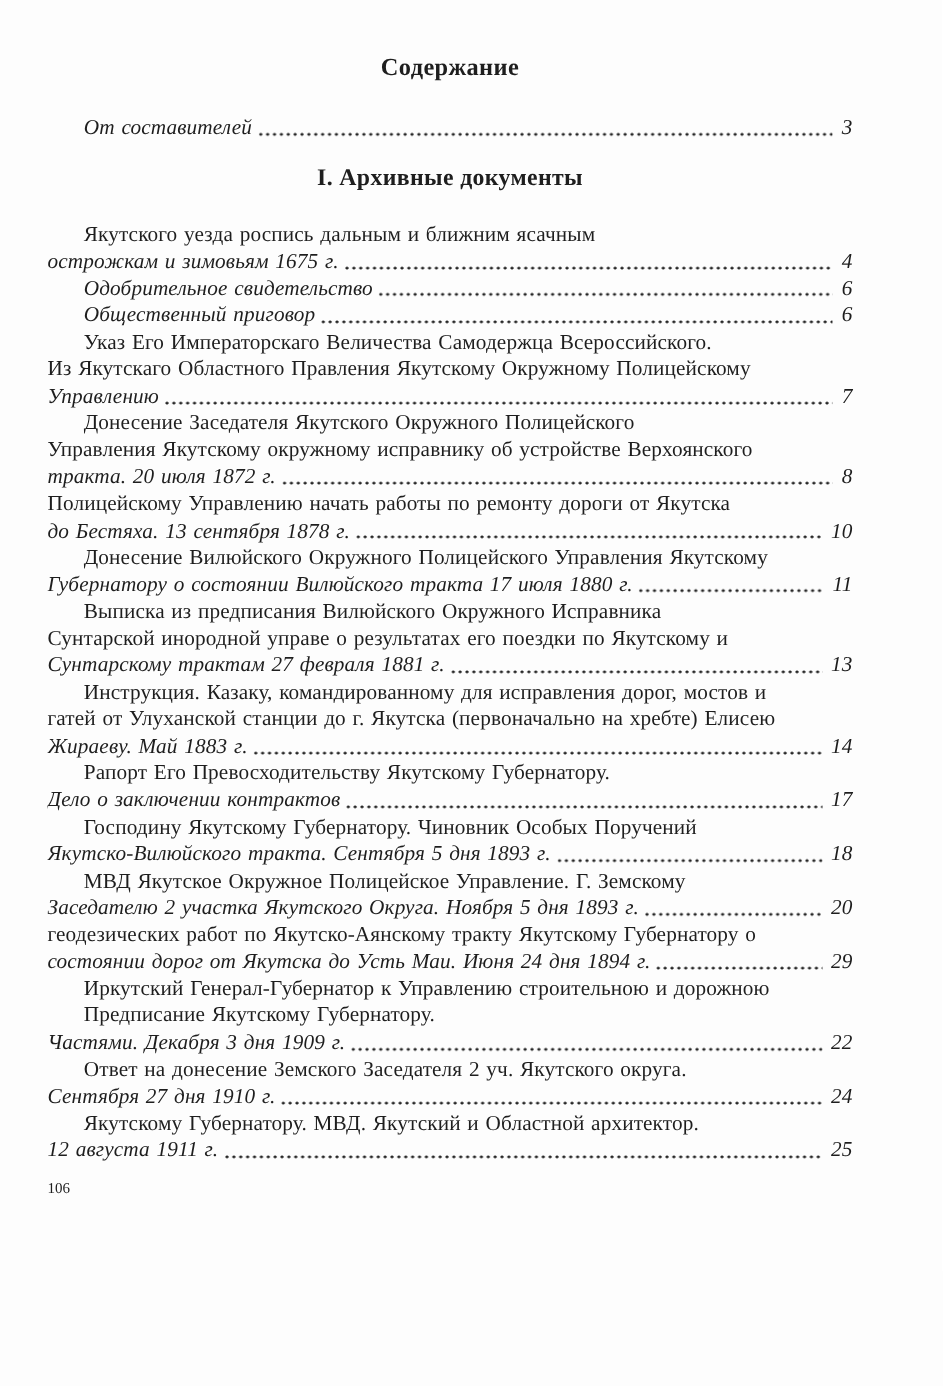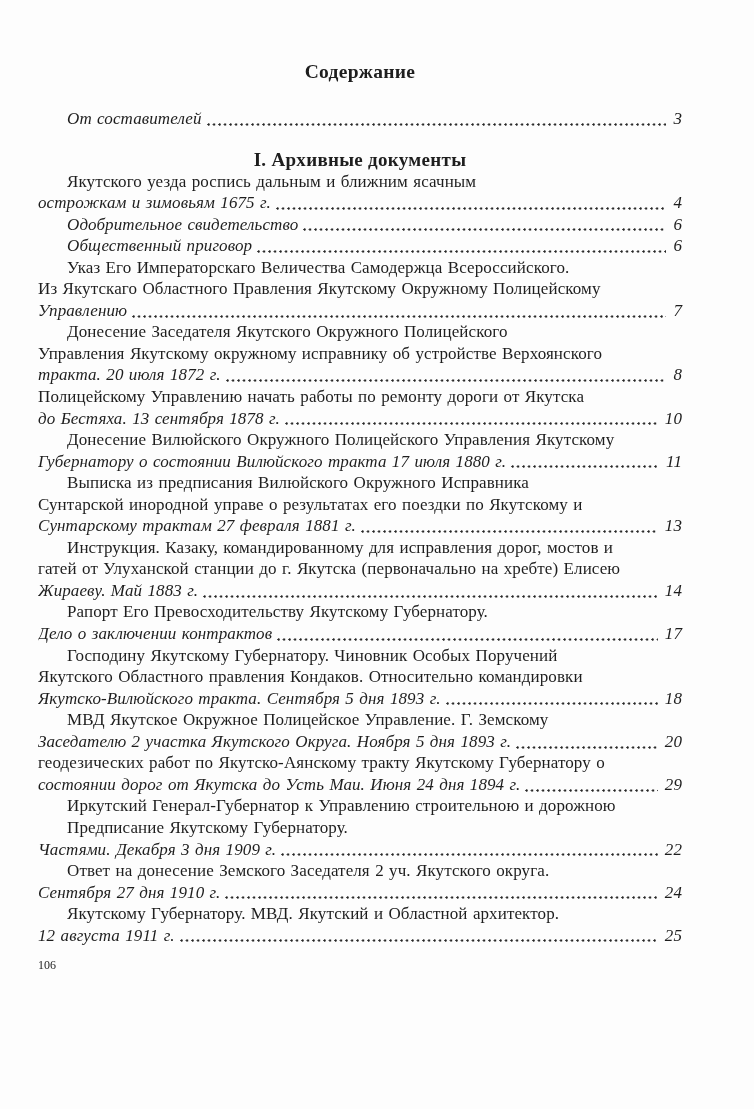--- a/index.html
+++ b/index.html
@@ -6,21 +6,21 @@
     margin: 0;
     padding: 0;
     background: #ffffff;
   }
   .page {
     position: relative;
     width: 754px;
     height: 1109px;
     box-sizing: border-box;
     background: #fdfdfd;
-    padding: 61px 72px 0 38px;
+    padding: 44px 72px 0 38px;
     font-family: "Liberation Serif", "DejaVu Serif", serif;
     color: #1e1e1e;
     overflow: hidden;
   }
   .title {
     margin: 0;
     text-align: center;
     font-size: 19.5px;
     line-height: 22px;
     font-weight: 700;
@@ -31,20 +31,21 @@
   }
   .section-heading {
     margin: 19px 0 0 0;
     text-align: center;
     font-size: 19px;
     line-height: 22px;
     font-weight: 700;
     letter-spacing: 0.3px;
   }
   .main-toc {
+    margin-top: 23px;
   }
   .toc-entry { margin: 0; }
   .toc-line {
     font-size: 17px;
     line-height: 21.55px;
     word-spacing: 1px;
     letter-spacing: 0.1px;
   }
   .toc-line.indent { padding-left: 29px; }
   .toc-line.has-page { display: flex; font-style: italic; }
@@ -165,21 +166,20 @@
       <div class="toc-entry">
         <div class="toc-line indent"><span class="line-text">Рапорт Его Превосходительству Якутскому Губернатору.</span></div>
         <div class="toc-line has-page">
           <span class="line-text">Дело о заключении контрактов</span>
           <span class="leader"></span>
           <span class="pagenum">17</span>
         </div>
       </div>
       <div class="toc-entry">
         <div class="toc-line indent"><span class="line-text">Господину Якутскому Губернатору. Чиновник Особых Поручений</span></div>
-        <div class="toc-line"><span class="line-text">Якутского Областного правления Кондаков. Относительно командировки</span></div>
         <div class="toc-line has-page">
           <span class="line-text">Якутско-Вилюйского тракта. Сентября 5 дня 1893 г.</span>
           <span class="leader"></span>
           <span class="pagenum">18</span>
         </div>
       </div>
       <div class="toc-entry">
         <div class="toc-line indent"><span class="line-text">МВД Якутское Окружное Полицейское Управление. Г. Земскому</span></div>
         <div class="toc-line has-page">
           <span class="line-text">Заседателю 2 участка Якутского Округа. Ноября 5 дня 1893 г.</span>

